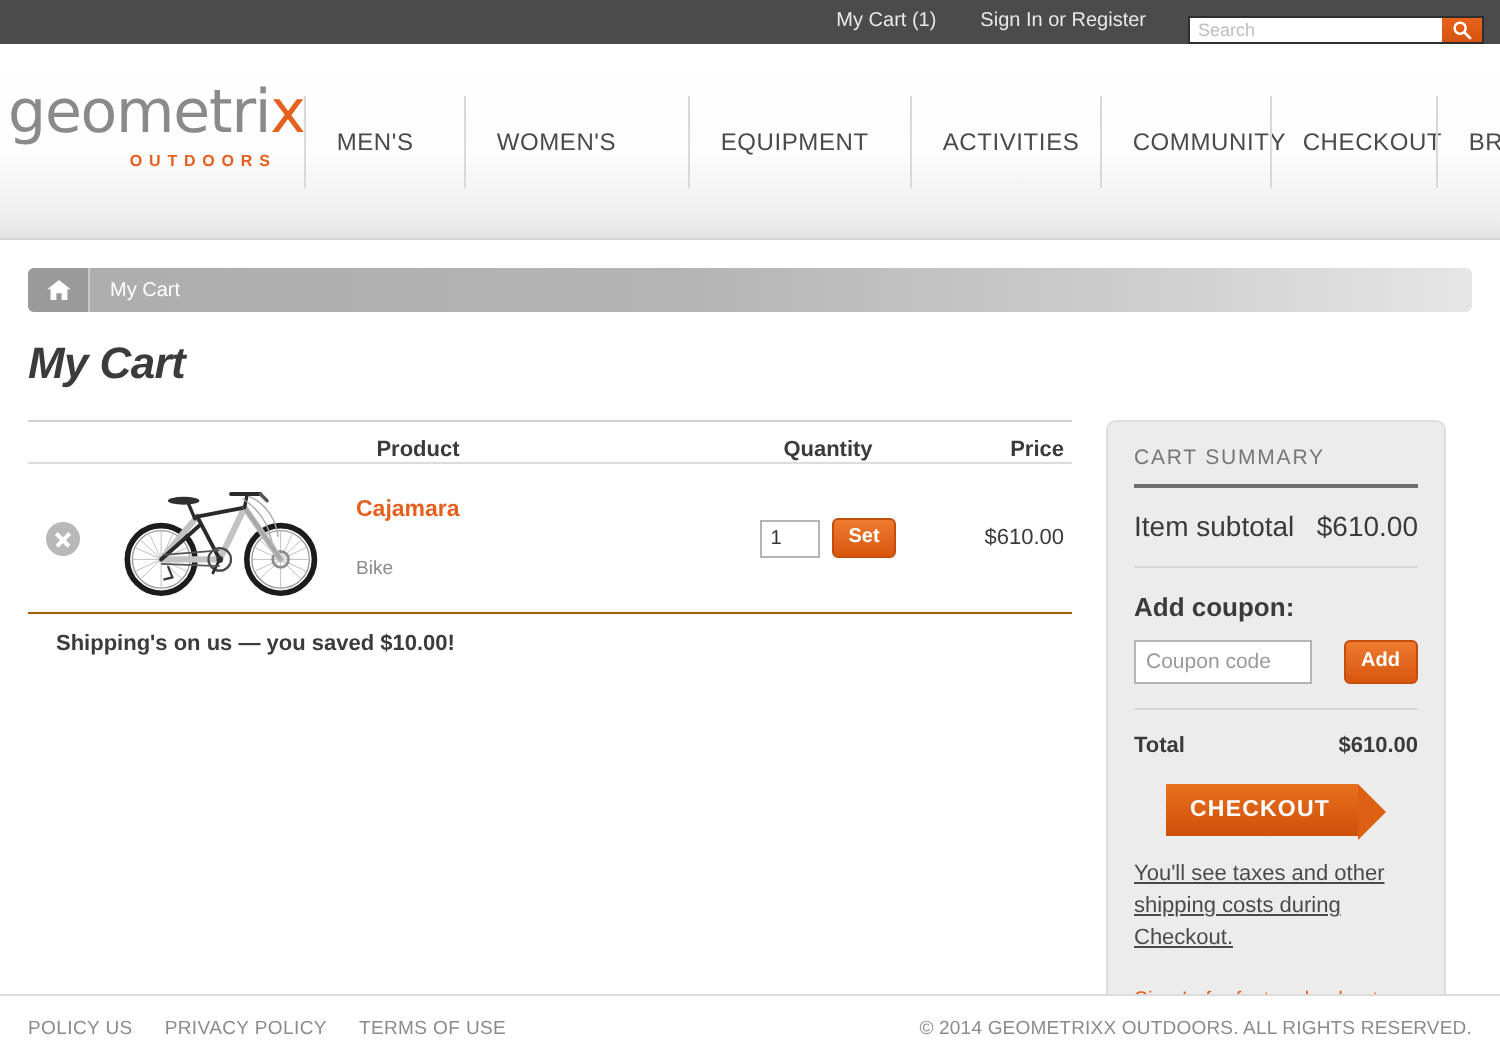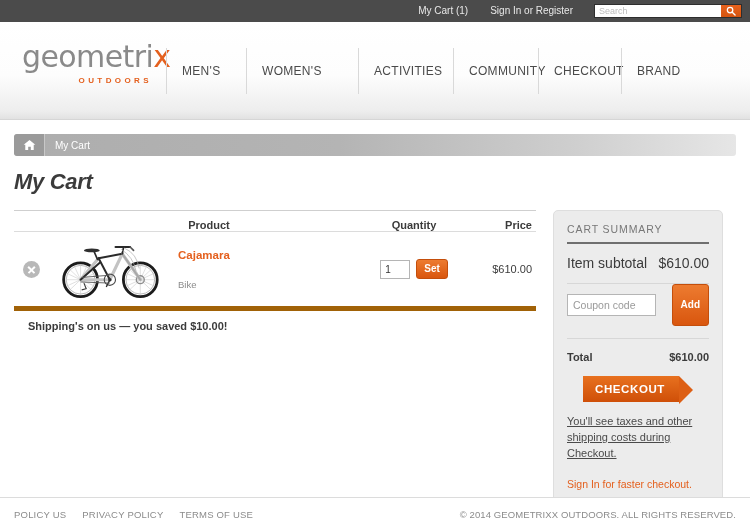--- a/index.html
+++ b/index.html
@@ -11,21 +11,21 @@
     font-family: "Liberation Sans", sans-serif;
     overflow: hidden;
     position: relative;
   }
 
   
   .topbar {
     height: 22px;
     background: #4b4b4b;
     display: flex;
-    align-items: center;
+    align-items: flex-end;
     justify-content: flex-end;
     padding-right: 8px;
     gap: 0;
   }
   .topbar-link {
     color: #e8e8e8;
     font-size: 10px;
     text-decoration: none;
     padding: 0 11px;
     line-height: 22px;
@@ -68,21 +68,21 @@
   .header {
     height: 98px;
     background: linear-gradient(180deg, #ffffff 0%, #fdfdfd 55%, #ededed 92%, #e2e2e2 100%);
     border-bottom: 1px solid #d6d6d6;
     position: relative;
     display: flex;
     align-items: flex-start;
   }
   .logo-block {
     width: 166px;
-    padding-left: 22px;
+    padding-left: 4px;
     padding-top: 20px;
   }
   .logo-word {
     font-family: "DejaVu Sans", sans-serif;
     font-size: 30px;
     color: #8a8a8a;
     letter-spacing: -0.6px;
     font-weight: 400;
     line-height: 1;
   }
@@ -191,21 +191,21 @@
     font-weight: bold;
     color: #3b3b3b;
   }
   .col-product { flex: 1; text-align: center; padding-left: 40px; }
   .col-qty { width: 100px; text-align: center; }
   .col-price { width: 72px; text-align: right; padding-right: 4px; }
 
   .cart-row {
     display: flex;
     align-items: center;
-    border-bottom: 5px solid #a16207;
+    border-bottom: 1px solid #a16207;
     min-height: 72px;
     padding: 6px 0;
   }
   .remove-cell { width: 34px; display: flex; justify-content: center; }
   .remove-btn {
     width: 17px; height: 17px;
     border-radius: 50%;
     background: #b8b8b8;
     border: none;
     cursor: pointer;
@@ -306,21 +306,21 @@
     border: 1px solid #b5b5b5;
     font-size: 10.5px;
     font-family: "Liberation Sans", sans-serif;
     padding: 0 5px;
     color: #333;
     outline: none;
     background: #fff;
     min-width: 0;
   }
   .coupon-input::placeholder { color: #9a9a9a; }
-  .btn-add { padding: 14px 8px; }
+  .btn-add { padding: 4px 8px; }
 
   .checkout-wrap { display: flex; justify-content: center; padding: 3px 0 12px 0; }
   .checkout-btn {
     position: relative;
     background: linear-gradient(#e8711f, #cf4f08);
     color: #ffffff;
     font-size: 11.5px;
     font-weight: bold;
     letter-spacing: 0.6px;
     padding: 7px 14px 7px 12px;
@@ -397,20 +397,21 @@
 </div>
 
 <div class="header">
   <div class="logo-block">
     <div class="logo-word"><span>geometri</span><span class="logo-x">x</span></div>
     <div class="logo-sub">OUTDOORS</div>
   </div>
   <nav class="mainnav">
     <a class="nav-item nav-men" href="#">MEN'S</a>
     <a class="nav-item nav-women" href="#">WOMEN'S</a>
+    <a class="nav-item nav-equip" href="#">EQUIPMENT</a>
     <a class="nav-item nav-activities" href="#">ACTIVITIES</a>
     <a class="nav-item nav-community" href="#">COMMUNITY</a>
     <a class="nav-item nav-support" href="#">CHECKOUT</a>
     <a class="nav-item nav-brand" href="#">BRAND</a>
   </nav>
 </div>
 
 <div class="breadcrumb-wrap">
   <div class="breadcrumb">
     <div class="crumb-home">
@@ -534,20 +535,21 @@
     <div class="summary">
       <div class="summary-title">CART SUMMARY</div>
 
       <div class="sum-row">
         <span>Item subtotal</span>
         <span>$610.00</span>
       </div>
 
       <div class="sum-divider"></div>
 
+      <div class="coupon-label">Add coupon:</div>
       <div class="coupon-row">
         <input class="coupon-input" type="text" placeholder="Coupon code" style="">
         <button class="btn-orange btn-add">Add</button>
       </div>
 
       <div class="sum-divider"></div>
 
       <div class="sum-row total">
         <span>Total</span>
         <span>$610.00</span>

